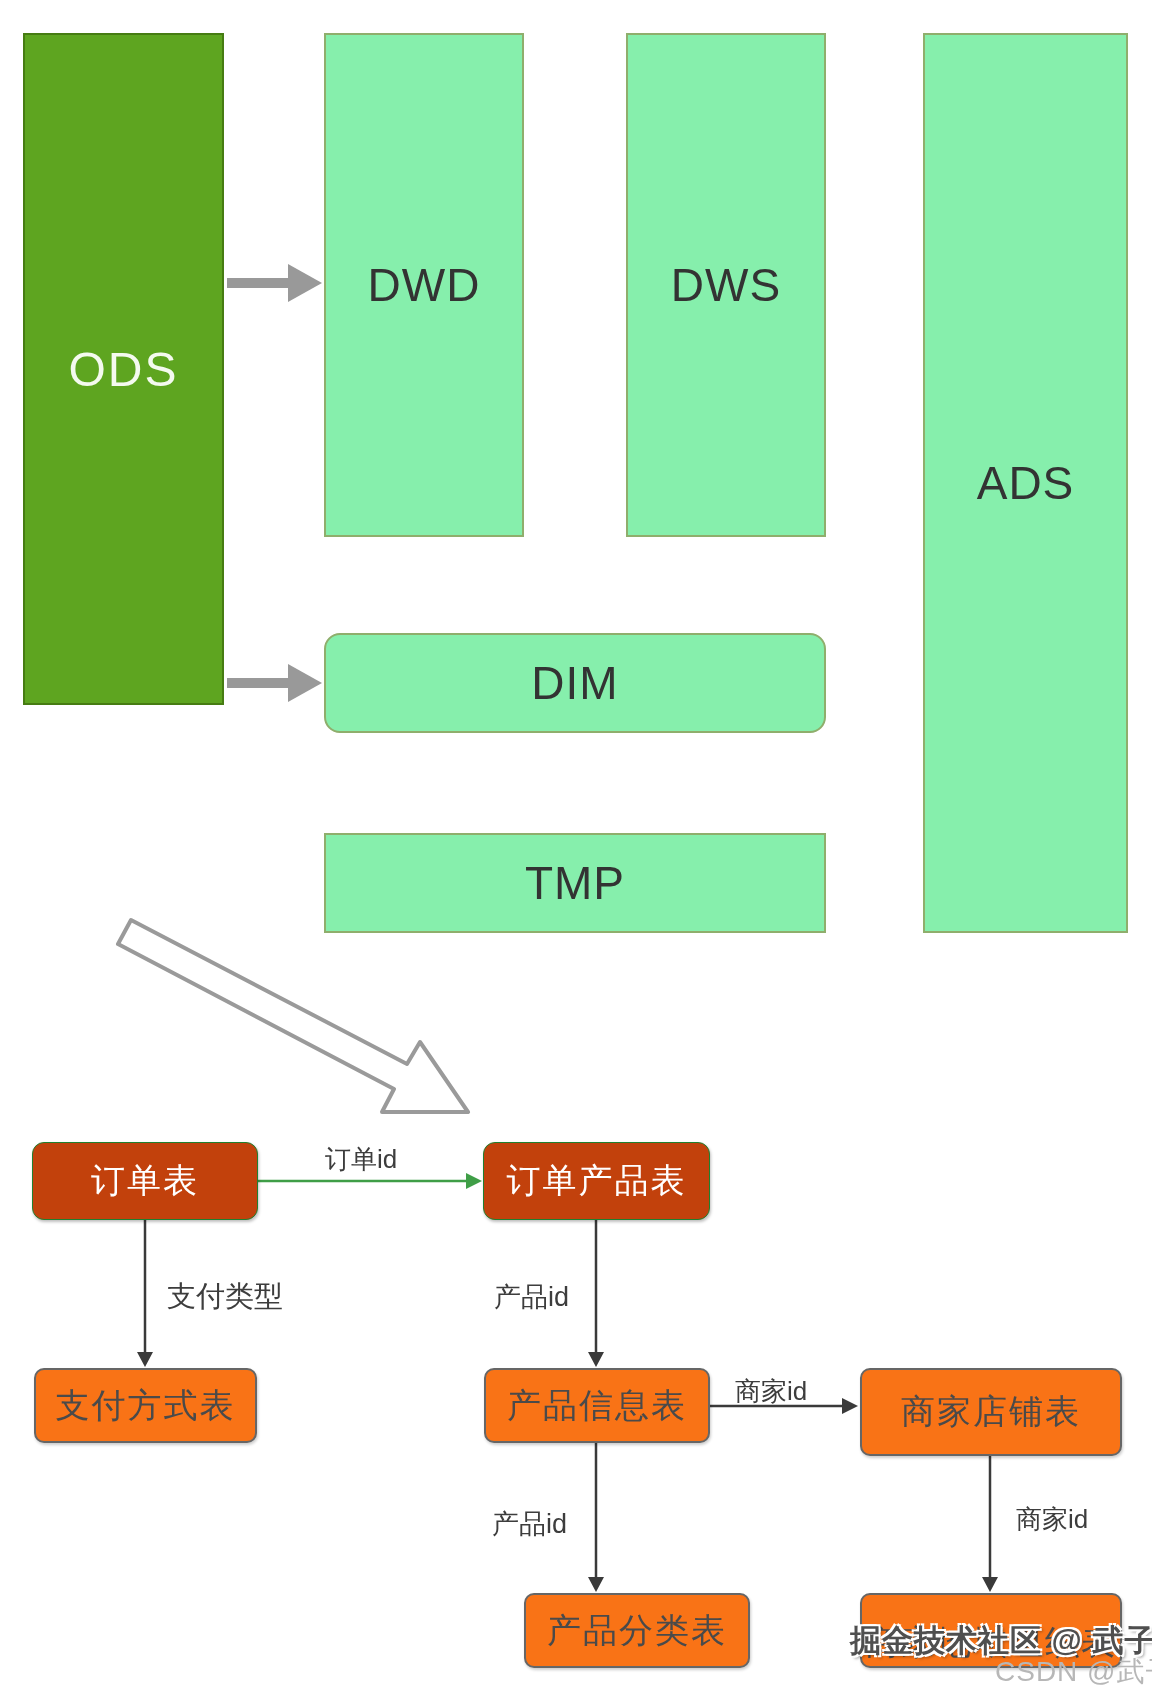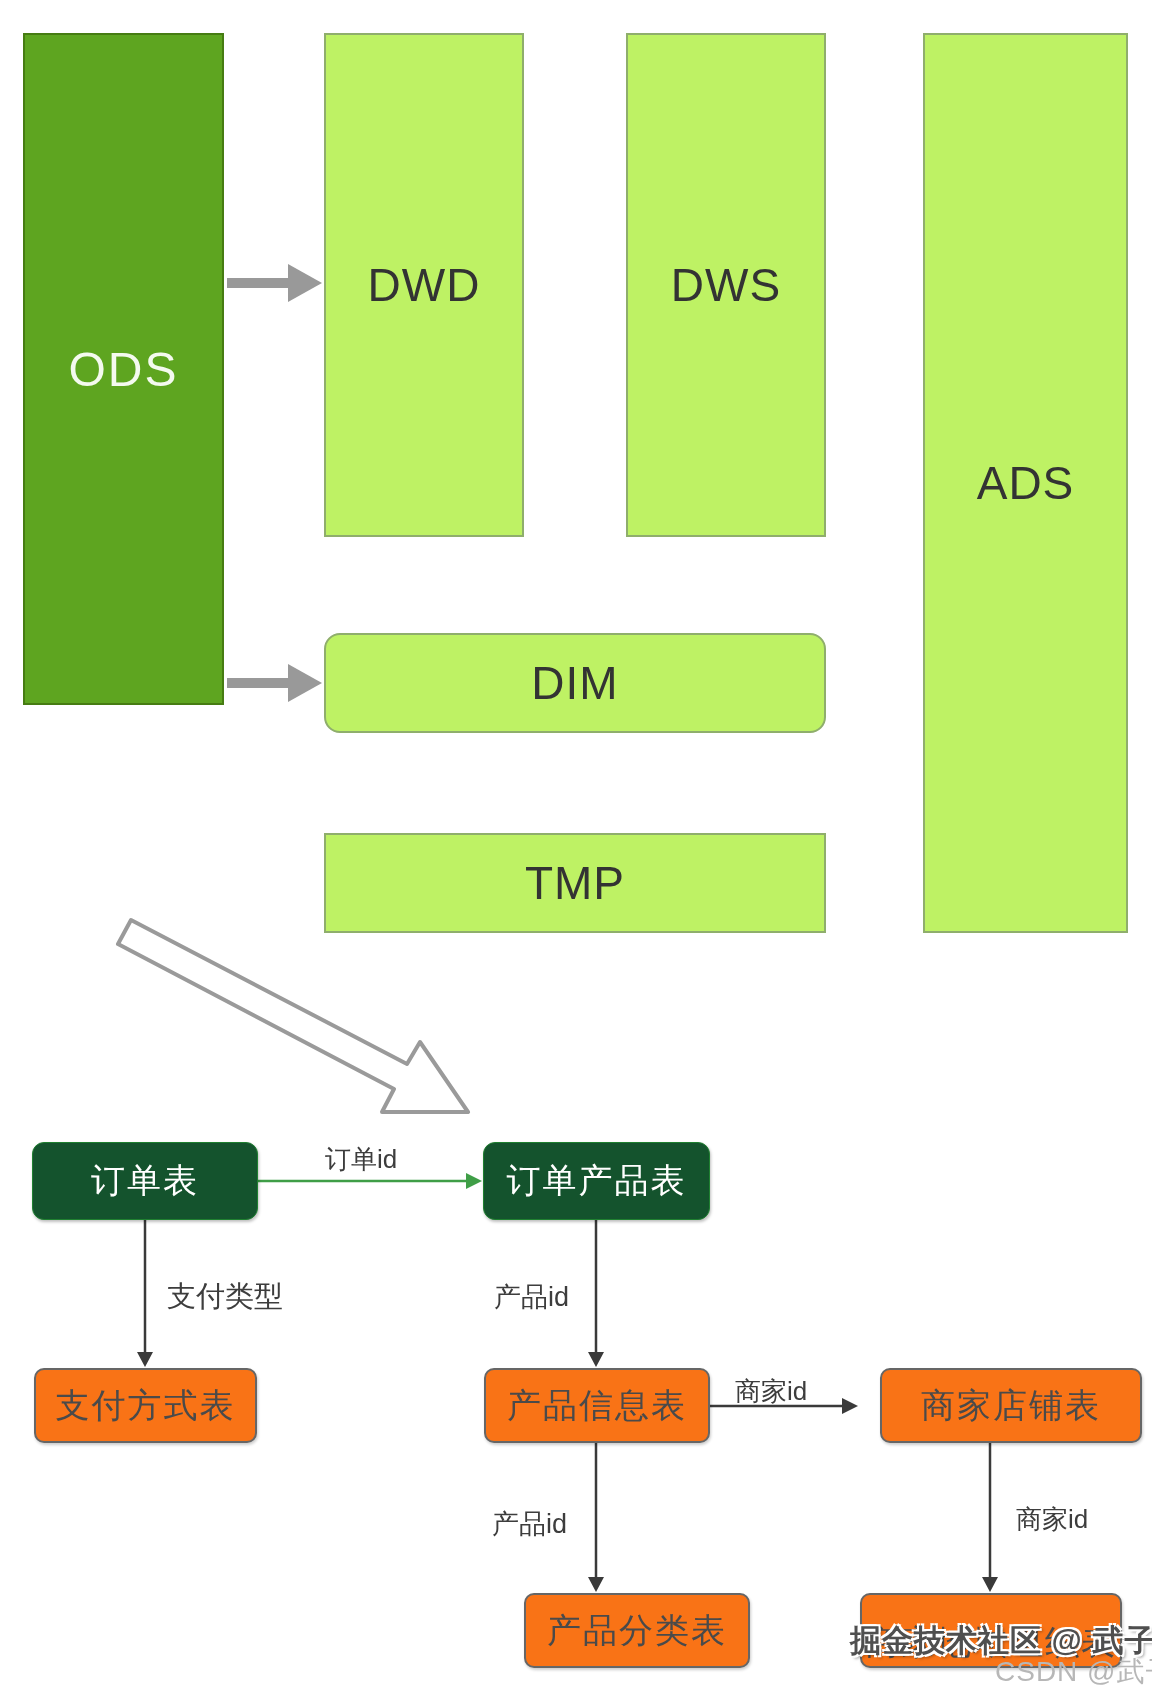--- a/index.html
+++ b/index.html
@@ -7,38 +7,38 @@
     position:relative;
     width:1152px;height:1688px;
     background:#ffffff;
     overflow:hidden;
     font-family:"Liberation Sans","DejaVu Sans",sans-serif;
   }
   #arrow-layer{position:absolute;left:0;top:0;width:1152px;height:1688px;z-index:1;}
   .box{position:absolute;display:flex;align-items:center;justify-content:center;box-sizing:border-box;}
   
   .layer-light{
-    background:#bef264;
+    background:#86efac;
     border:2px solid #8fae6c;
     color:#333333;
     font-size:46px;
     letter-spacing:1px;
     z-index:2;
   }
   .layer-dark{
     background:#5ea520;
     border:2px solid #467c12;
     color:#f4faef;
     font-size:48px;
     letter-spacing:2px;
     z-index:2;
   }
   
   .table-green{
-    background:#14532d;
+    background:#c2410c;
     border:1px solid #1f8030;
     border-radius:12px;
     color:#ffffff;
     font-size:34px;
     letter-spacing:2px;
     box-shadow:1px 2px 3px rgba(0,0,0,0.25);
     z-index:2;
   }
   .table-gray{
     background:#f97316;
@@ -163,21 +163,21 @@
   </div>
 
   <div class="box table-gray" style="left:34px;top:1368px;width:223px;height:75px;">
     <span>支付方式表</span>
   </div>
 
   <div class="box table-gray" style="left:484px;top:1368px;width:226px;height:75px;">
     <span>产品信息表</span>
   </div>
 
-  <div class="box table-gray" style="left:860px;top:1368px;width:262px;height:75px;margin-left:20px;">
+  <div class="box table-gray" style="left:860px;top:1368px;width:262px;height:88px;">
     <span>商家店铺表</span>
   </div>
 
   <div class="box table-gray" style="left:484px;top:1593px;width:226px;height:75px;margin-left:40px;">
     <span>产品分类表</span>
   </div>
 
   <div class="box table-gray" style="left:860px;top:1593px;width:262px;height:75px;align-items:flex-end;">
     <span>商家地域组织表</span>
   </div>

